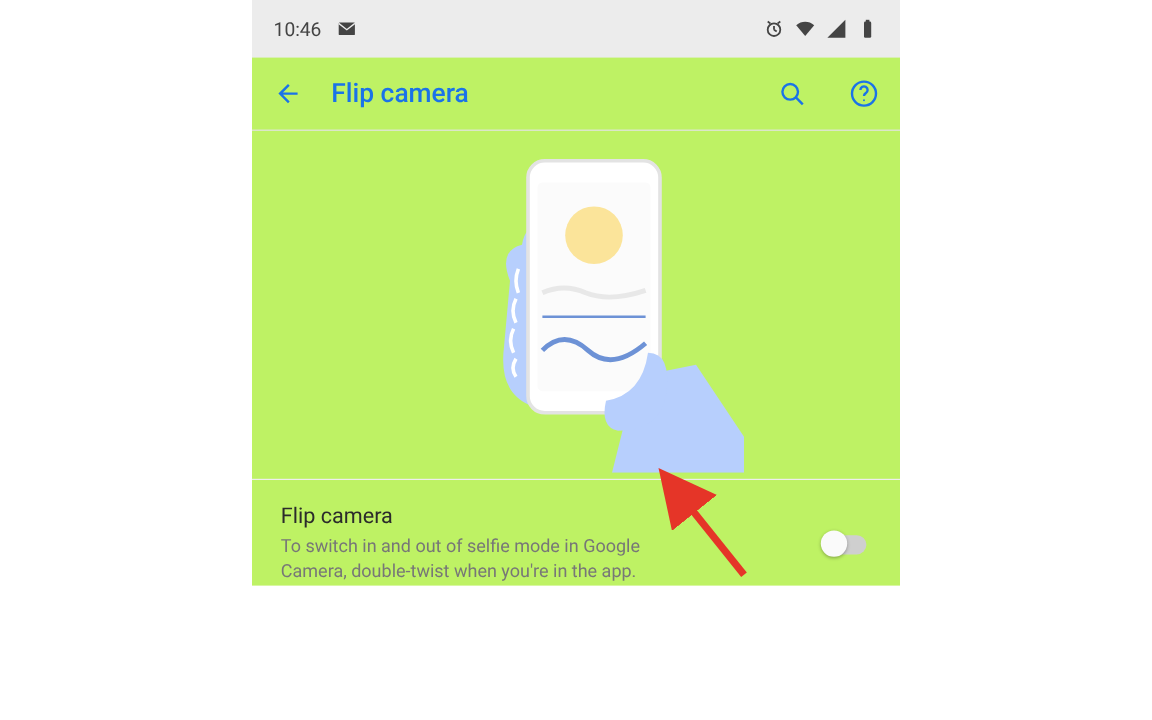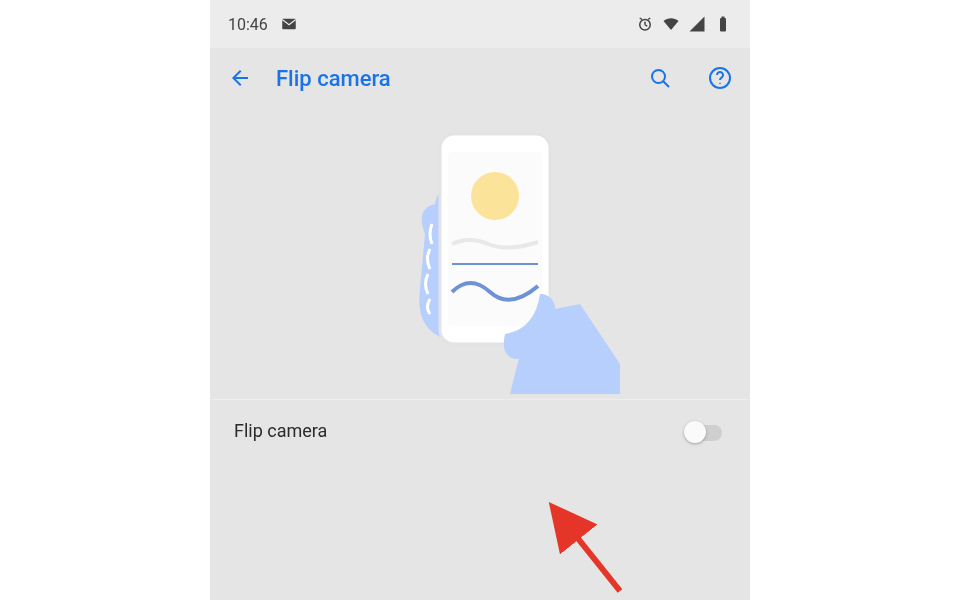--- a/index.html
+++ b/index.html
@@ -11,22 +11,22 @@
       font-family: Roboto, -apple-system, BlinkMacSystemFont, "Segoe UI", sans-serif;
       background: #ffffff;
       width: 960px;
       height: 600px;
       overflow: hidden;
     }
     .frame {
       position: relative;
       margin: 0 auto;
       width: 540px;
-      height: 600px;
-      background: #e5e5e5;
+      height: 488px;
+      background: #bef264;
     }
     .status-bar {
       background: #ececec;
       height: 48px;
       display: flex;
       align-items: center;
       padding: 0 18px;
       justify-content: space-between;
       color: #444;
       font-size: 16px;
@@ -253,20 +253,21 @@
 
       <path d="M112 178 Q130 160 150 178 Q170 196 198 172" stroke="#6d92d6" stroke-width="4" fill="none"></path>
 
       <path d="M165 220 Q195 215 200 180 Q220 180 215 215 Q210 245 175 245 Q160 242 165 220 Z" fill="#b7cffd"></path>
     </svg>
   </div>
 
   <div class="setting-row">
     <div class="setting-text">
       <div class="setting-title">Flip camera</div>
+      <div class="setting-desc">To switch in and out of selfie mode in Google Camera, double-twist when you're in the app.</div>
     </div>
     <div class="toggle">
       <div class="toggle-track"></div>
       <div class="toggle-thumb"></div>
     </div>
   </div>
 
   <div class="annotation-arrow">
     <svg viewBox="0 0 100 100">
       <defs>

